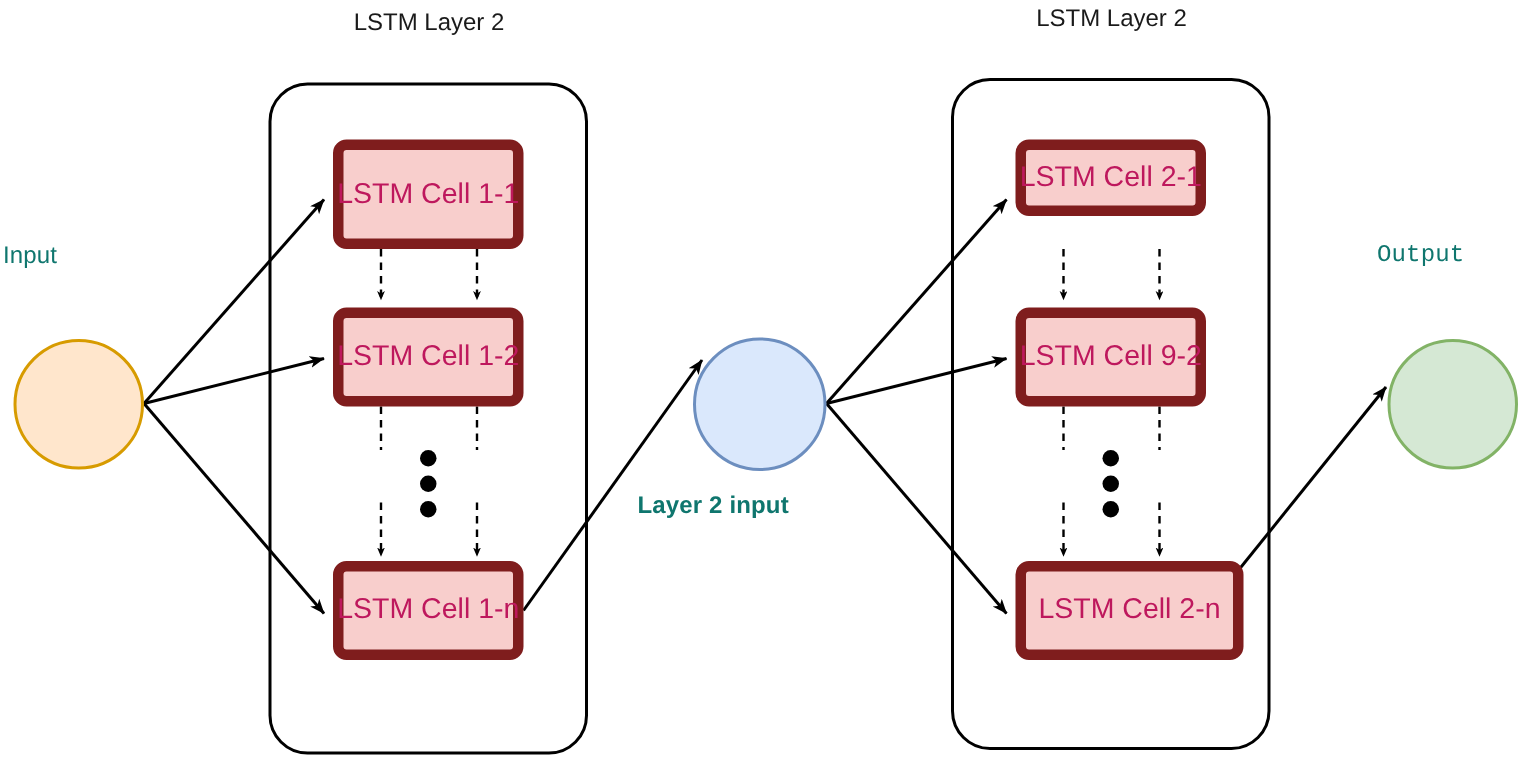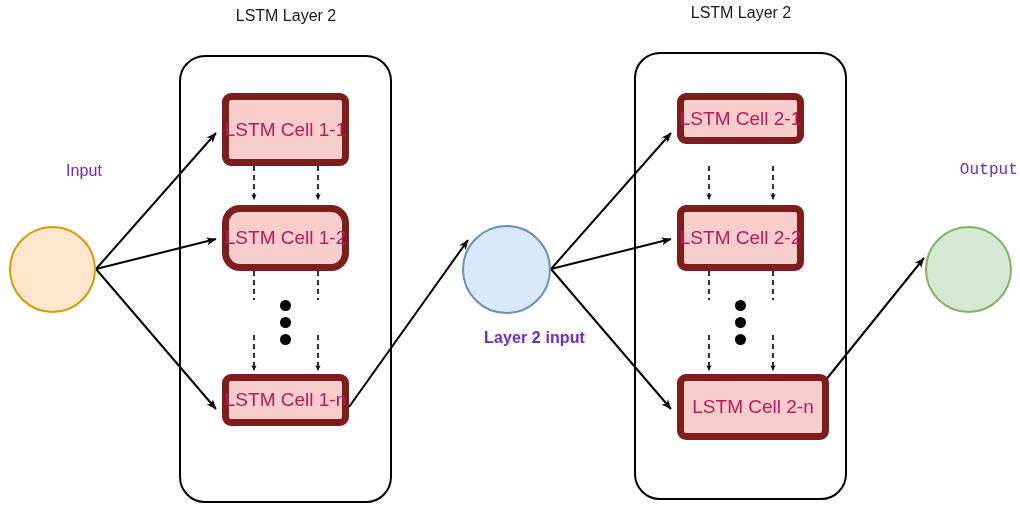--- a/index.html
+++ b/index.html
@@ -21,23 +21,23 @@
   #wires {
     position: absolute;
     left: 0;
     top: 0;
     width: 1020px;
     height: 515px;
   }
   .node-label {
     position: absolute;
     font-size: 16px;
-    color: #6d28d9;
+    color: #0f766e;
     white-space: nowrap;
-    text-align: right;
+    text-align: left;
     line-height: 19px;
     letter-spacing: 0.1px;
   }
   .layer-title {
     position: absolute;
     font-size: 16px;
     color: #1a1a1a;
     white-space: nowrap;
     text-align: center;
     line-height: 19px;
@@ -176,32 +176,32 @@
 
   <div class="layer-title" style="left:186px; top:6px; width:200px;">LSTM Layer 2</div>
   <div class="layer-title" style="left:641px; top:3px; width:200px;">LSTM Layer 2</div>
 
   <div class="layer-box" style="left:179px; top:55px; width:213px; height:448px;"></div>
   <div class="layer-box" style="left:634px; top:52px; width:213px; height:448px;"></div>
 
   <div class="cell" style="left:222px; top:93px; width:127px; height:73px;">
     <span>LSTM Cell 1-1</span>
   </div>
-  <div class="cell" style="left:222px; top:205px; width:127px; height:66px;border-radius:18px;">
+  <div class="cell" style="left:222px; top:205px; width:127px; height:66px;">
     <span>LSTM Cell 1-2</span>
   </div>
-  <div class="cell" style="left:222px; top:374px; width:127px; height:52px;">
+  <div class="cell" style="left:222px; top:374px; width:127px; height:66px;">
     <span>LSTM Cell 1-n</span>
   </div>
 
   <div class="cell" style="left:677px; top:93px; width:127px; height:51px;">
     <span>LSTM Cell 2-1</span>
   </div>
   <div class="cell" style="left:677px; top:205px; width:127px; height:66px;">
-    <span>LSTM Cell 2-2</span>
+    <span>LSTM Cell 9-2</span>
   </div>
   <div class="cell" style="left:677px; top:374px; width:152px; height:66px;">
     <span>LSTM Cell 2-n</span>
   </div>
 
   <div class="dots" style="left:280px; top:300px;">
     <div class="dot"></div>
       <div class="dot"></div>
       <div class="dot"></div>
   </div>

